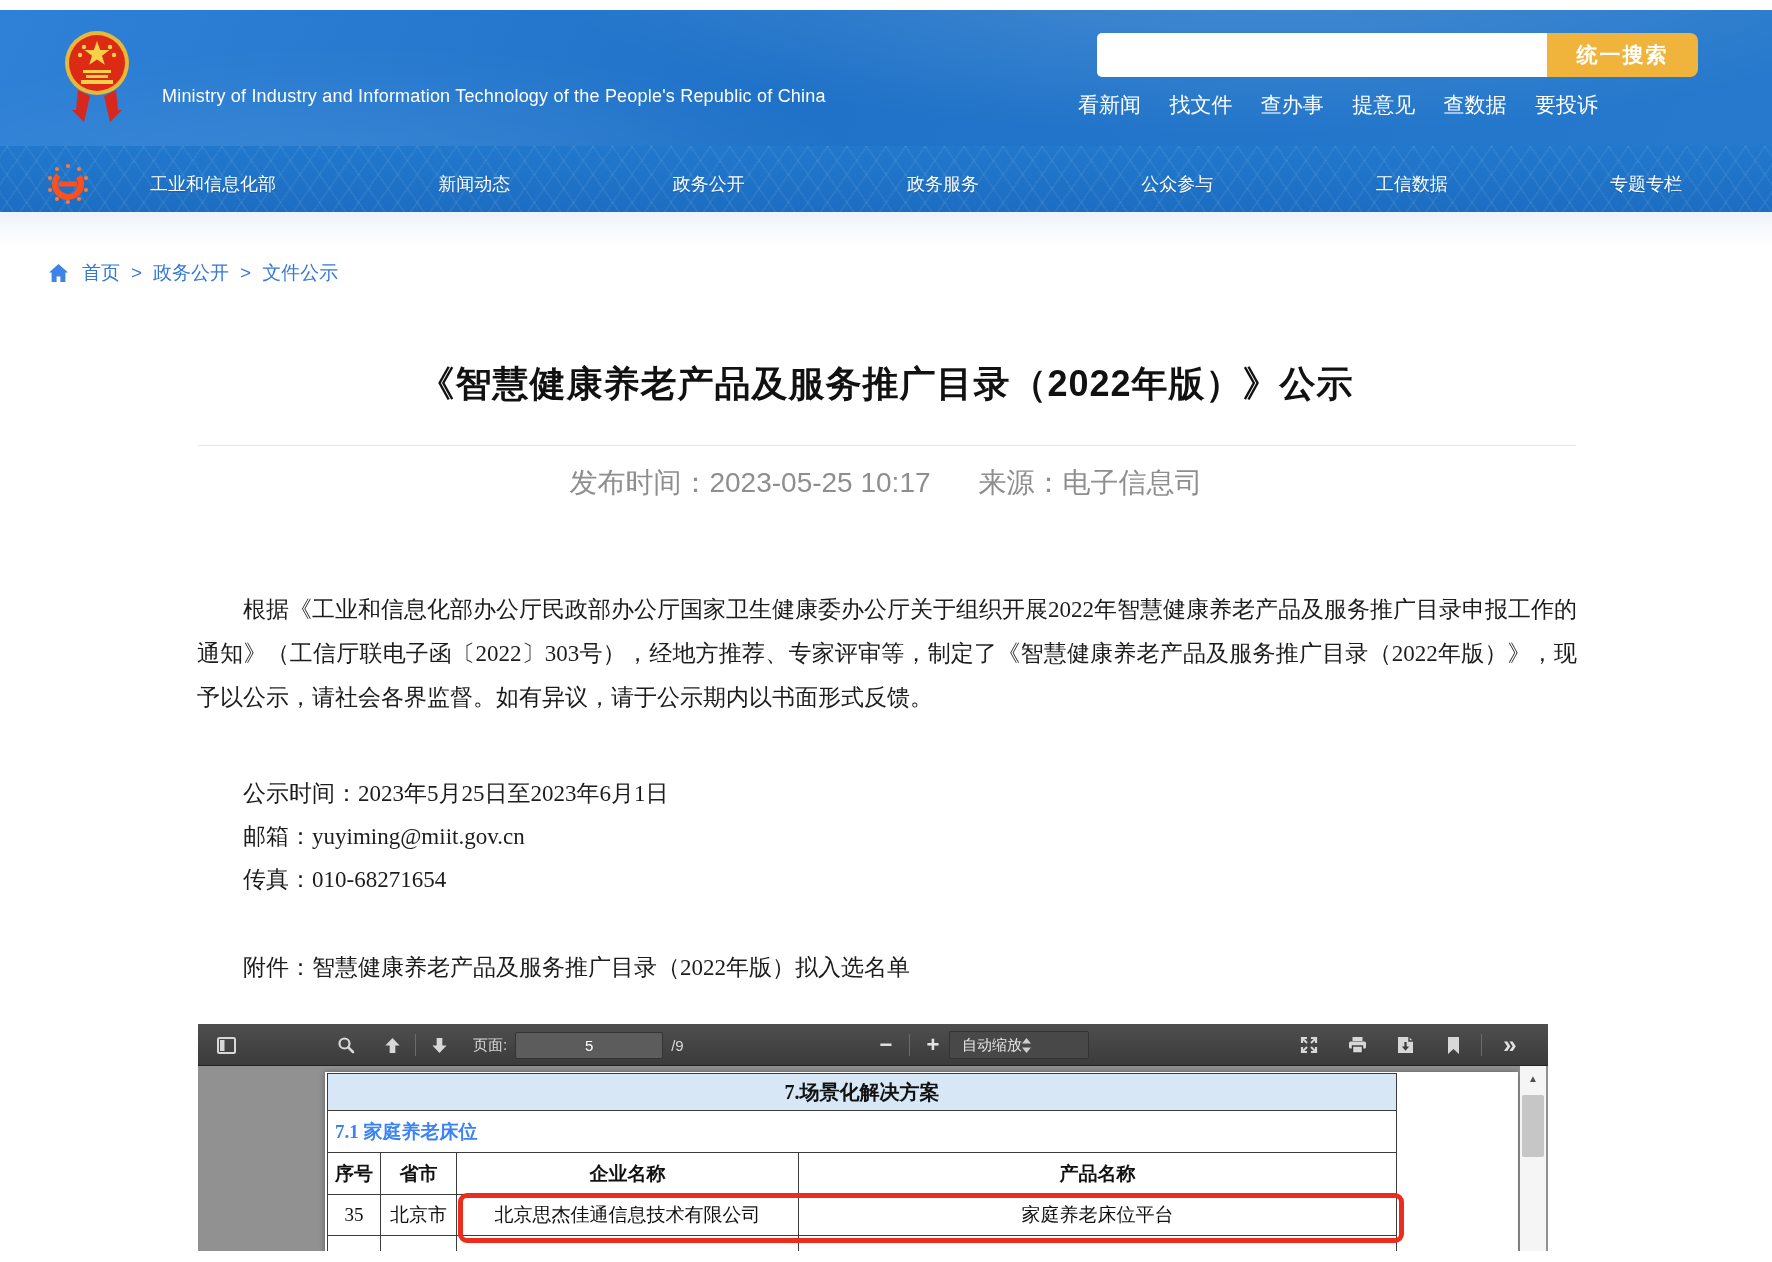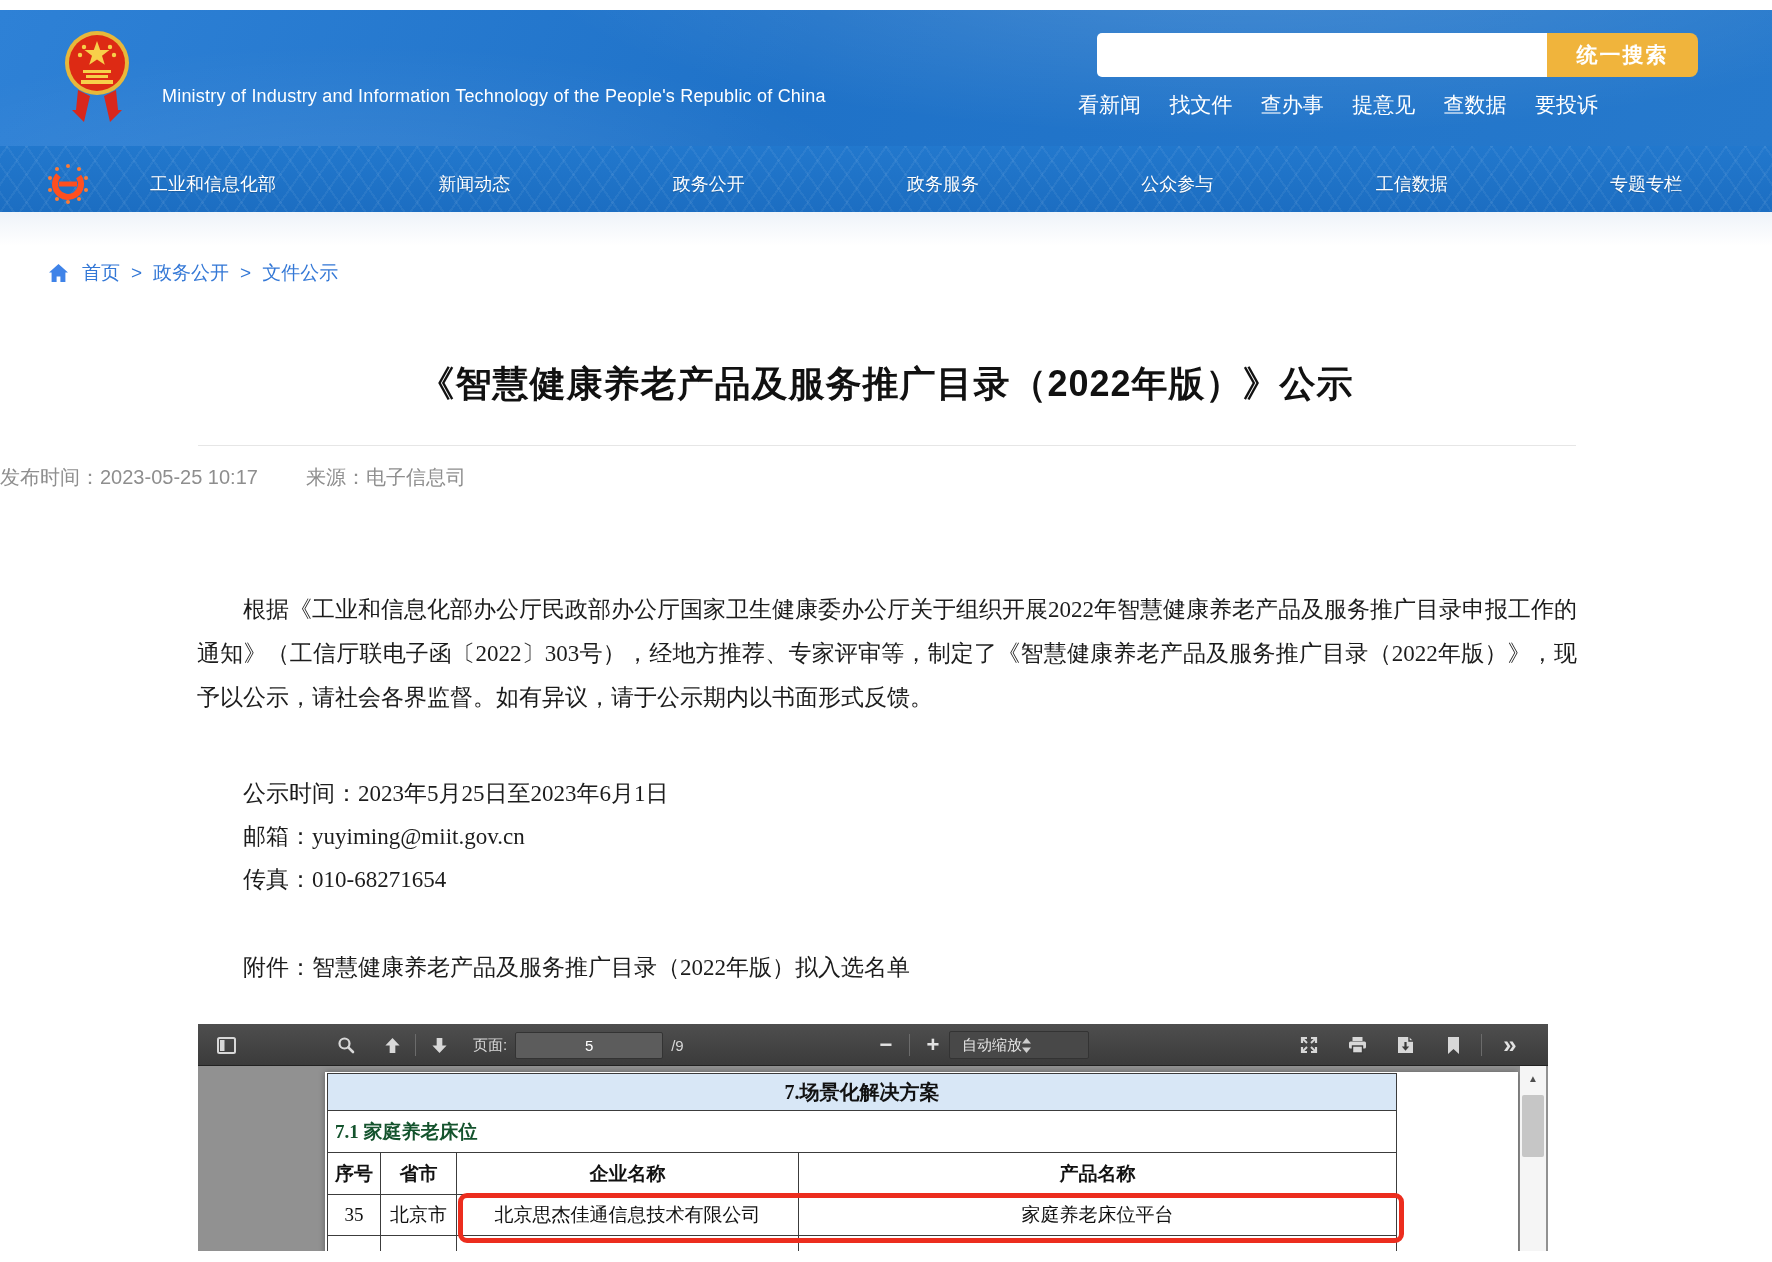--- a/index.html
+++ b/index.html
@@ -67,22 +67,22 @@
     color:#3478d6; font-size:19px; text-decoration:none; white-space:nowrap;
   }
   .home-icon { margin-right:2px; display:block; }
 
   .article-title {
     position:absolute; left:0; top:148px; width:1772px; text-align:center;
     font-size:36px; font-weight:bold; color:#111; letter-spacing:1px;
   }
   .title-rule { position:absolute; left:198px; top:233px; width:1378px; height:0; border-top:1px solid #e6e6e6; }
   .pub-info {
-    position:absolute; left:0; top:252px; width:1772px; text-align:left;
-    font-size:20px; color:#8e8e8e;
+    position:absolute; left:0; top:252px; width:1772px; text-align:center;
+    font-size:28px; color:#8e8e8e;
   }
   .pub-info .gap { display:inline-block; width:48px; }
 
   .doc-text { font-family:"Liberation Serif","DejaVu Serif",serif; color:#1c1c1c; }
   .para {
     position:absolute; left:197px; top:376px; width:1380px;
     font-size:23px; line-height:44px; text-align:justify; text-indent:2em;
   }
   .info-line { position:absolute; left:197px; font-size:23px; text-indent:2em; white-space:nowrap; }
   .line-period { top:566px; }
@@ -124,21 +124,21 @@
   .pdf-page {
     position:absolute; left:127px; top:6px; width:1193px; height:420px; background:#fff;
     box-shadow:0 0 6px rgba(0,0,0,.35);
     font-family:"Liberation Serif","DejaVu Serif",serif;
   }
   .doc-table { position:absolute; left:2px; top:1px; width:1070px; border:1px solid #3c3c3c; }
   .t-row { display:flex; border-bottom:1px solid #3c3c3c; }
   .t-row:last-child { border-bottom:none; }
   .row-section { height:37px; background:#d8e7f6; align-items:center; justify-content:center;
     font-weight:bold; font-size:20px; color:#111; }
-  .row-sub { height:42px; align-items:center; font-weight:bold; font-size:19px; padding-left:7px; color:#14532d; }
+  .row-sub { height:42px; align-items:center; font-weight:bold; font-size:19px; padding-left:7px; color:#3b82f6; }
   .t-cell { border-right:1px solid #3c3c3c; display:flex; align-items:center; justify-content:center;
     color:#111; overflow:hidden; white-space:nowrap; }
   .t-cell:last-child { border-right:none; }
   .c0 { width:53px; } .c1 { width:76px; } .c2 { width:342px; } .c3 { width:598px; flex:1; }
   .row-head { height:42px; font-weight:bold; font-size:19px; }
   .row-data { height:41px; font-size:19px; }
   .row-partial { height:40px; }
   .red-box {
     position:absolute; left:133px; top:121px; width:946px; height:50px;
     border:5px solid #ec2d1e; border-radius:9px; pointer-events:none;

